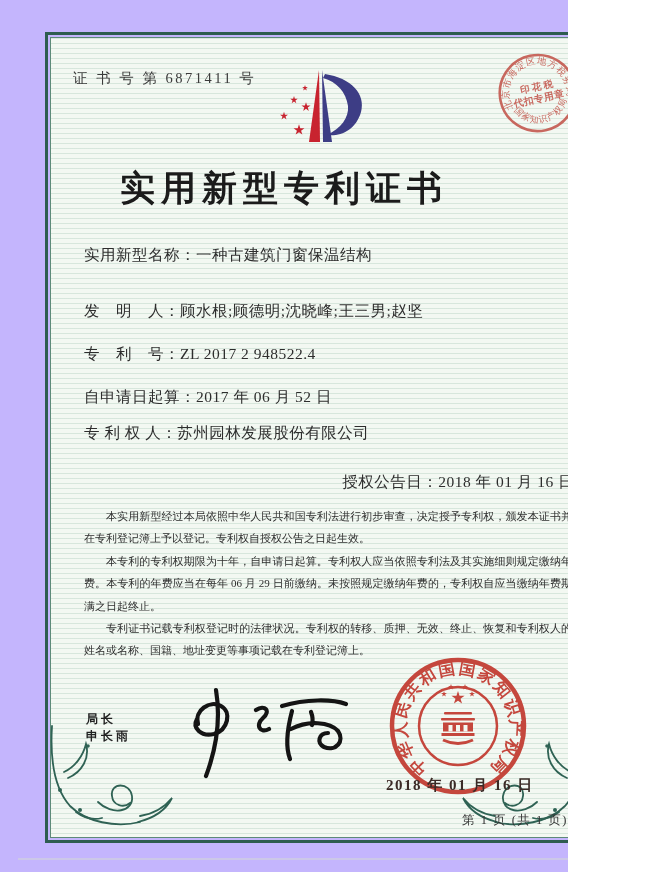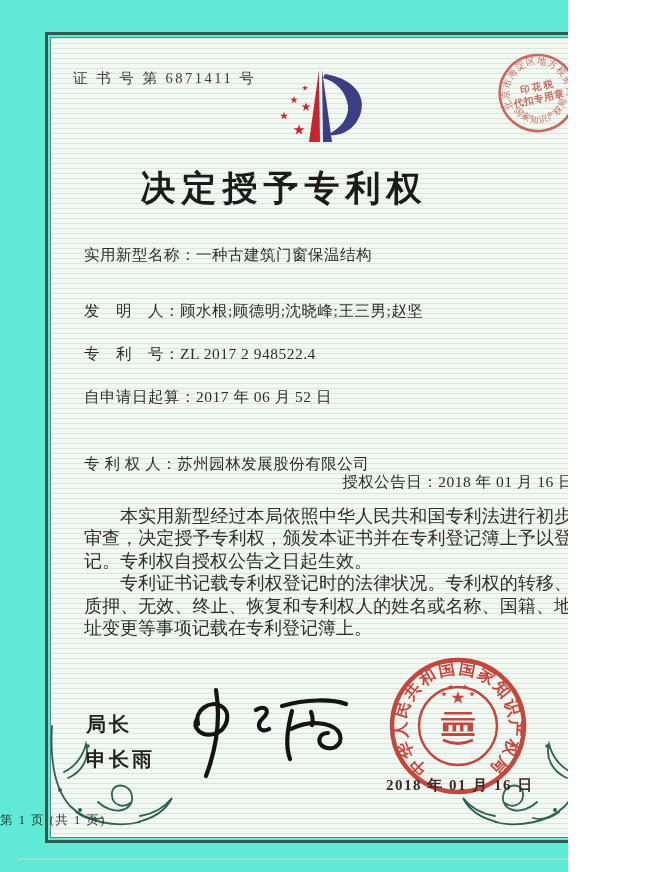--- a/index.html
+++ b/index.html
@@ -1,17 +1,17 @@
 <!DOCTYPE html>
 <html><head>
 <meta charset="utf-8">
 <style>
   html,body{margin:0;padding:0;}
   body{background:#ffffff;font-family:"Liberation Serif","DejaVu Serif",serif;}
-  .page{position:relative;width:568px;height:872px;background:#5eead4;overflow:hidden;}
+  .page{position:relative;width:568px;height:872px;background:#c4b5fd;overflow:hidden;}
 
   
   .frame-outer{position:absolute;left:45px;top:32px;width:547px;height:805px;
     border:3px solid #2e5c50;z-index:1;}
   .frame-inner{position:absolute;inset:2px;border:1px solid #5d8a79;
     background:
       repeating-linear-gradient(180deg, rgba(150,190,170,0.30) 0px, rgba(150,190,170,0.30) 1px,
         rgba(244,249,243,0) 1px, rgba(244,249,243,0) 5px),
       #f3f8f2;}
 
@@ -25,38 +25,38 @@
     color:#3a3a3a;z-index:3;}
 
   .logo{position:absolute;left:253px;top:64px;z-index:3;}
 
   .title{position:absolute;left:0;top:165px;width:100%;text-align:center;
     font-size:35px;font-weight:700;letter-spacing:6px;color:#1b1b1b;z-index:3;}
 
   .field{position:absolute;left:84px;width:490px;font-size:15.5px;color:#2d2d2d;
     letter-spacing:0.5px;z-index:3;white-space:nowrap;}
   .field .lbl{color:#2d2d2d;}
-  .f0{top:245px;} .f1{top:301px;} .f2{top:344px;} .f3{top:387px;} .f4{top:454px;} .f5{top:472px;text-align:right;}
+  .f0{top:245px;} .f1{top:301px;} .f2{top:344px;} .f3{top:387px;} .f4{top:423px;} .f5{top:472px;text-align:right;}
 
   .body-text{position:absolute;left:84px;top:505px;width:488px;z-index:3;
-    font-size:18px;line-height:22.4px;color:#2e2e2e;text-align:justify;}
+    font-size:11px;line-height:22.4px;color:#2e2e2e;text-align:justify;}
   .body-text p{margin:0;text-indent:2em;}
 
   .director{position:absolute;left:86px;z-index:3;
     font-family:"Liberation Sans","DejaVu Sans",sans-serif;
-    font-size:20px;font-weight:600;letter-spacing:3px;color:#222;}
-  .d-title{top:711px;} .d-name{top:746px;}
+    font-size:12px;font-weight:600;letter-spacing:3px;color:#222;}
+  .d-title{top:711px;} .d-name{top:728px;}
 
   .signature{position:absolute;left:170px;top:684px;z-index:4;}
 
   .office-seal{position:absolute;left:382px;top:652px;z-index:4;opacity:.93;}
   .issue-date{position:absolute;left:386px;top:776px;z-index:5;
     font-size:15px;font-weight:700;letter-spacing:1.5px;color:#3b2a26;}
 
-  .footer{position:absolute;left:0;top:812px;width:100%;text-align:left;
+  .footer{position:absolute;left:0;top:812px;width:100%;text-align:right;
     font-size:12.5px;letter-spacing:1.5px;color:#333;z-index:3;}
 
   .tax-stamp{position:absolute;left:492px;top:48px;z-index:4;opacity:.88;
     transform:rotate(-12deg);}
 
   .flourish{position:absolute;z-index:2;}
   .flourish-left{left:42px;top:724px;}
   .flourish-right{left:458px;top:724px;transform:scaleX(-1);}
 </style>
 </head>
@@ -131,21 +131,21 @@
         <textPath href="#taxTopArc" startOffset="50%" text-anchor="middle">北京市海淀区地方税务局</textPath>
       </text>
       <text font-size="8.8" letter-spacing="0.8">
         <textPath href="#taxBotArc" startOffset="50%" text-anchor="middle">国家知识产权局</textPath>
       </text>
       <text x="46" y="42" text-anchor="middle" font-size="9.5" font-weight="bold">印 花 税</text>
       <text x="46" y="54" text-anchor="middle" font-size="9.8" font-weight="bold" letter-spacing="0.5">代扣专用章</text>
     </g>
   </svg>
 
-  <div class="title">决定授予专利权</div>
+  <div class="title">实用新型专利证书</div>
 
   <div class="field f0">
     <span class="lbl">实用新型名称：</span><span>一种古建筑门窗保温结构</span>
   </div>
   <div class="field f1">
     <span class="lbl">发　明　人：</span><span>顾水根;顾德明;沈晓峰;王三男;赵坚</span>
   </div>
   <div class="field f2">
     <span class="lbl">专　利　号：</span><span>ZL 2017 2 948522.4</span>
   </div>
@@ -154,20 +154,21 @@
   </div>
   <div class="field f4">
     <span class="lbl">专 利 权 人：</span><span>苏州园林发展股份有限公司</span>
   </div>
   <div class="field f5">
     <span class="lbl">授权公告日：</span><span>2018 年 01 月 16 日</span>
   </div>
 
   <div class="body-text">
     <p>本实用新型经过本局依照中华人民共和国专利法进行初步审查，决定授予专利权，颁发本证书并在专利登记簿上予以登记。专利权自授权公告之日起生效。</p>
+    <p>本专利的专利权期限为十年，自申请日起算。专利权人应当依照专利法及其实施细则规定缴纳年费。本专利的年费应当在每年 06 月 29 日前缴纳。未按照规定缴纳年费的，专利权自应当缴纳年费期满之日起终止。</p>
     <p>专利证书记载专利权登记时的法律状况。专利权的转移、质押、无效、终止、恢复和专利权人的姓名或名称、国籍、地址变更等事项记载在专利登记簿上。</p>
   </div>
 
   <div class="director d-title">局长</div>
   <div class="director d-name">申长雨</div>
 
   <svg class="signature" width="190" height="100" viewBox="0 0 190 100">
     <g fill="none" stroke="#141414" stroke-width="4.2" stroke-linecap="round" stroke-linejoin="round">
       <path d="M28,40 C24,26 40,16 51,22 C62,28 58,46 44,50 C31,53 22,44 27,35"></path>
       <path d="M46,6 C50,30 48,60 36,92"></path>

